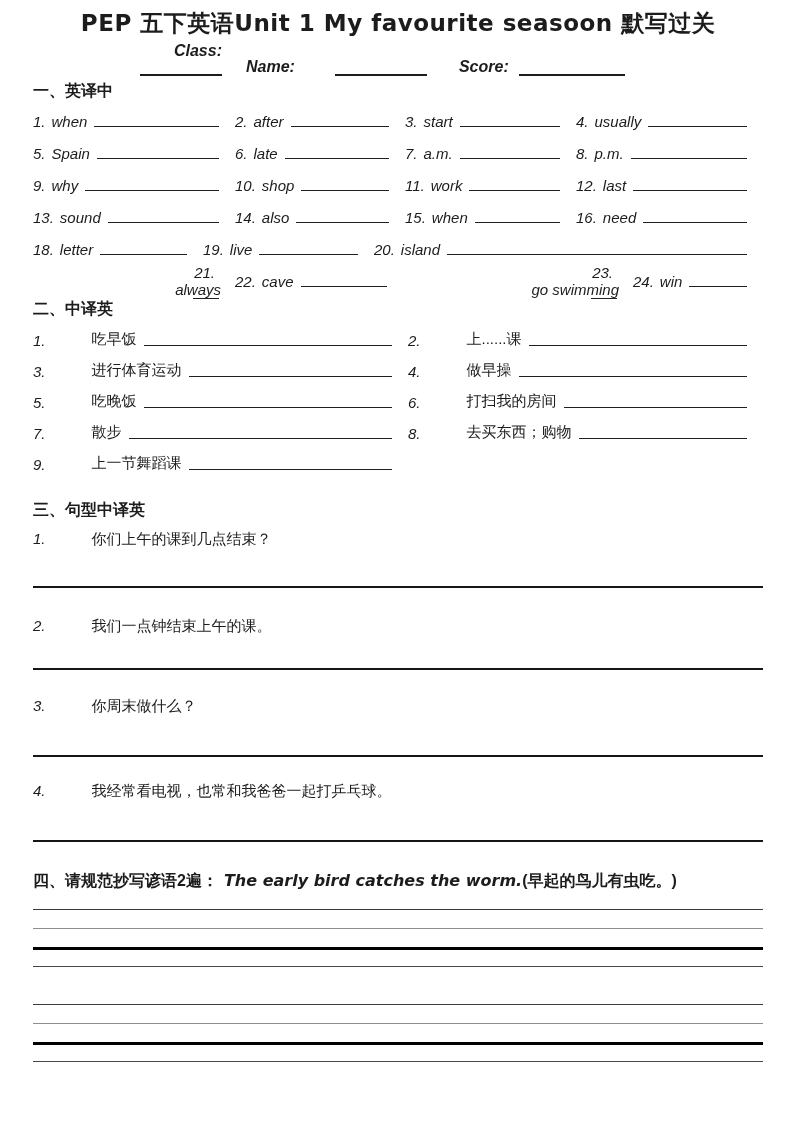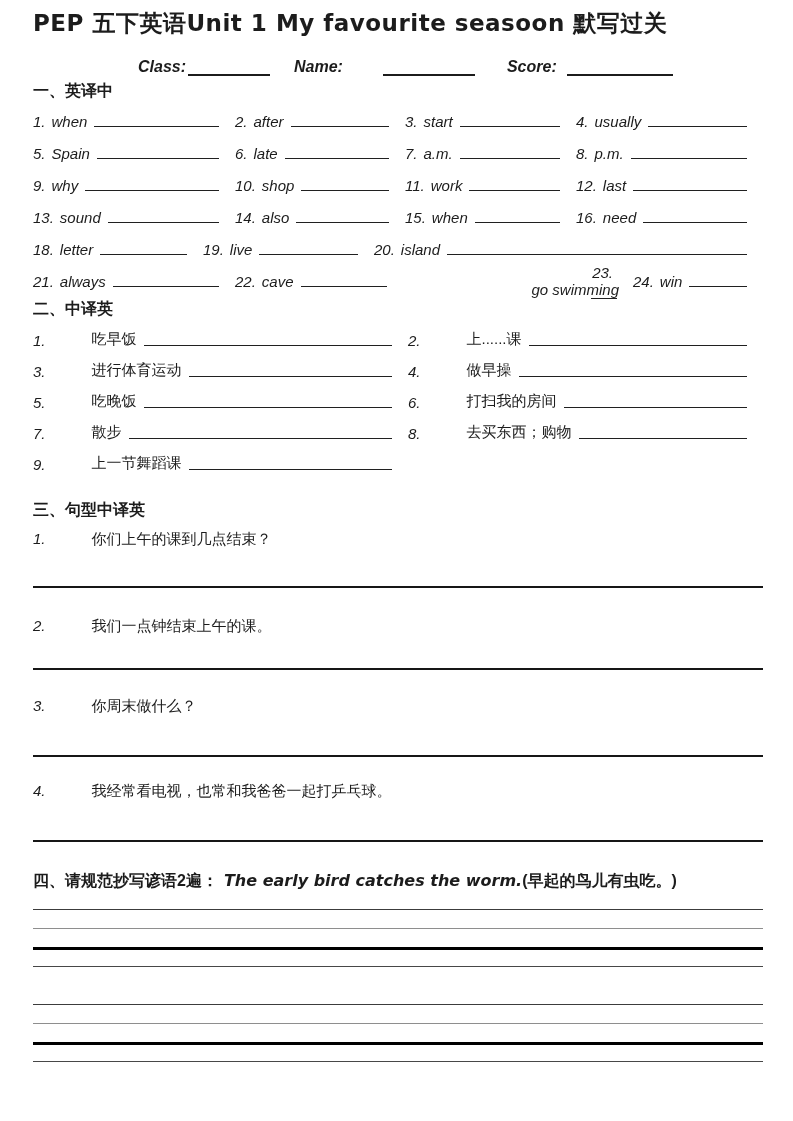--- a/index.html
+++ b/index.html
@@ -3,55 +3,55 @@
 <meta charset="utf-8">
 <style>
   html,body { margin:0; padding:0; background:#ffffff; }
   .page {
     position:relative; width:793px; height:1121px; background:#ffffff;
     box-sizing:border-box; padding:8px 30px 0 33px;
     font-family:"Liberation Sans", sans-serif; color:#1c1c1c;
     overflow:hidden;
   }
   .title {
-    text-align:left; font-weight:700; font-size:23px; line-height:30px;
+    text-align:center; font-weight:700; font-size:23px; line-height:30px;
     letter-spacing:0.5px; font-family:"DejaVu Sans", sans-serif;
   }
   
   .info-row {
     display:flex; align-items:flex-end; margin:14px 0 0 105px;
     font-style:italic; font-weight:700; font-size:16px; height:24px;
   }
   .info-group { display:flex; align-items:flex-end; white-space:nowrap; }
   .iblank { display:inline-block; border-bottom:2px solid #1c1c1c; height:14px; }
   .iblank.class-w { width:82px; margin-left:2px; }
   .iblank.name-w  { width:92px; margin-left:10px; }
   .iblank.score-w { width:106px; margin-left:10px; }
-  .gap1 { margin-right:24px; } .gap2 { margin-right:32px;gap:30px; }
+  .gap1 { margin-right:24px;flex-direction:column; } .gap2 { margin-right:32px;gap:30px; }
   
   .sec-heading { font-weight:700; font-size:16px; line-height:18px; }
   .mt6{margin-top:6px;} .mt8{margin-top:4px;} .mt10{margin-top:10px;}
   .mt17{margin-top:17px;} .mt22{margin-top:22px;} .mt24{margin-top:24px;}
   .mt26{margin-top:26px;} .mt27{margin-top:27px;} .mt28{margin-top:28px;}
   .mt32{margin-top:32px;} .mt37{margin-top:37px;} .mt39{margin-top:39px;}
   
   .s1 { margin-top:4px; }
   .s1-row { display:flex; height:32px; }
   .cell {
     display:flex; align-items:flex-end; box-sizing:border-box;
     padding:0 14px 6px 0; font-size:15px; white-space:nowrap;
   }
   .cell .num { font-style:italic; margin-right:6px; }
   .cell .word { font-style:italic;text-align:right; }
   .blank {
     flex:1 1 auto; border-bottom:1.7px solid #202020;
     margin:0 2px 3px 7px; min-width:26px;
   }
   .c1{width:202px;} .c2{width:170px;} .c3{width:171px;} .c4{flex:1;}
-  .r61{width:202px;} .r62{width:168px;} .r63{width:230px;flex-direction:column;} .r64{flex:1;}
+  .r61{width:202px;flex-direction:column;} .r62{width:168px;} .r63{width:230px;flex-direction:column;} .r64{flex:1;}
   
   .s2 { margin-top:6px; }
   .s2-row { display:flex; height:31px; }
   .s2-left { width:375px; } .s2-right { flex:1; }
   .cn { font-style:normal;padding-left:40px; }
   
   .s3-item { font-size:15px; line-height:20px; }
   .s3-item .num { font-style:italic; margin-right:6px; }
   .ans-line { border-bottom:2px solid #161616; height:0; }
   

